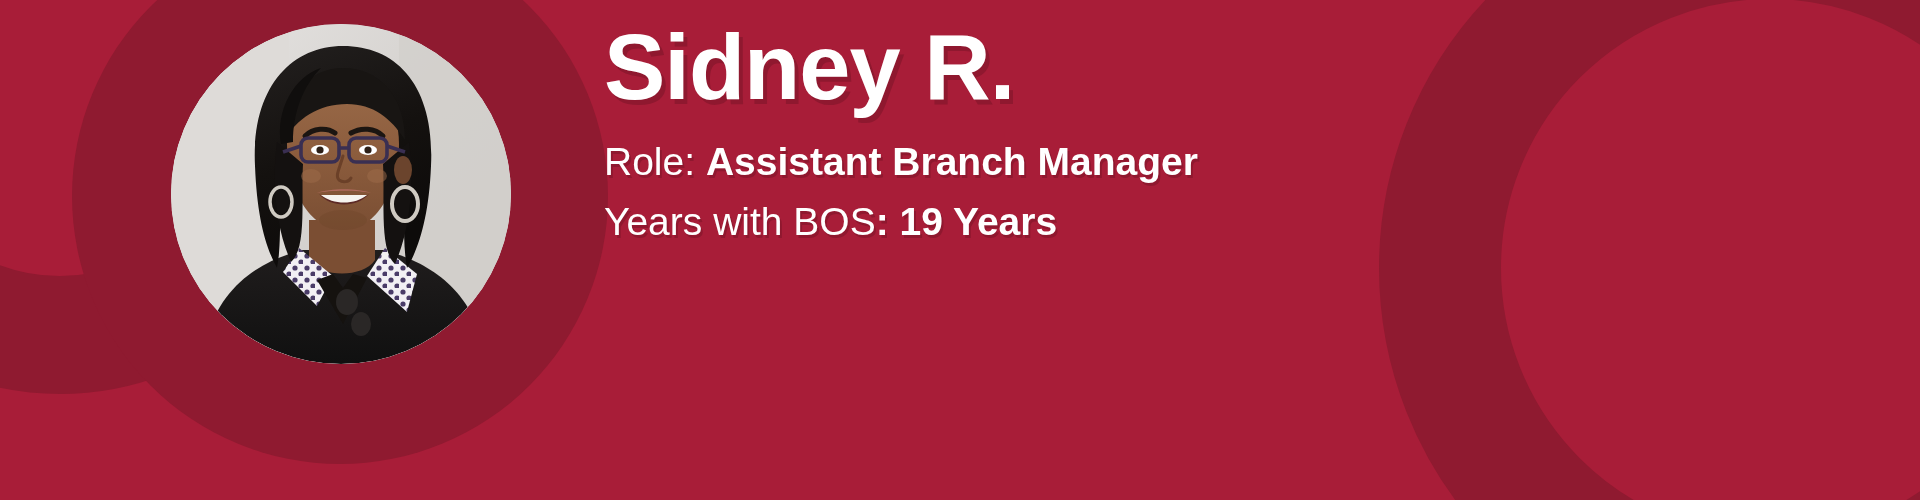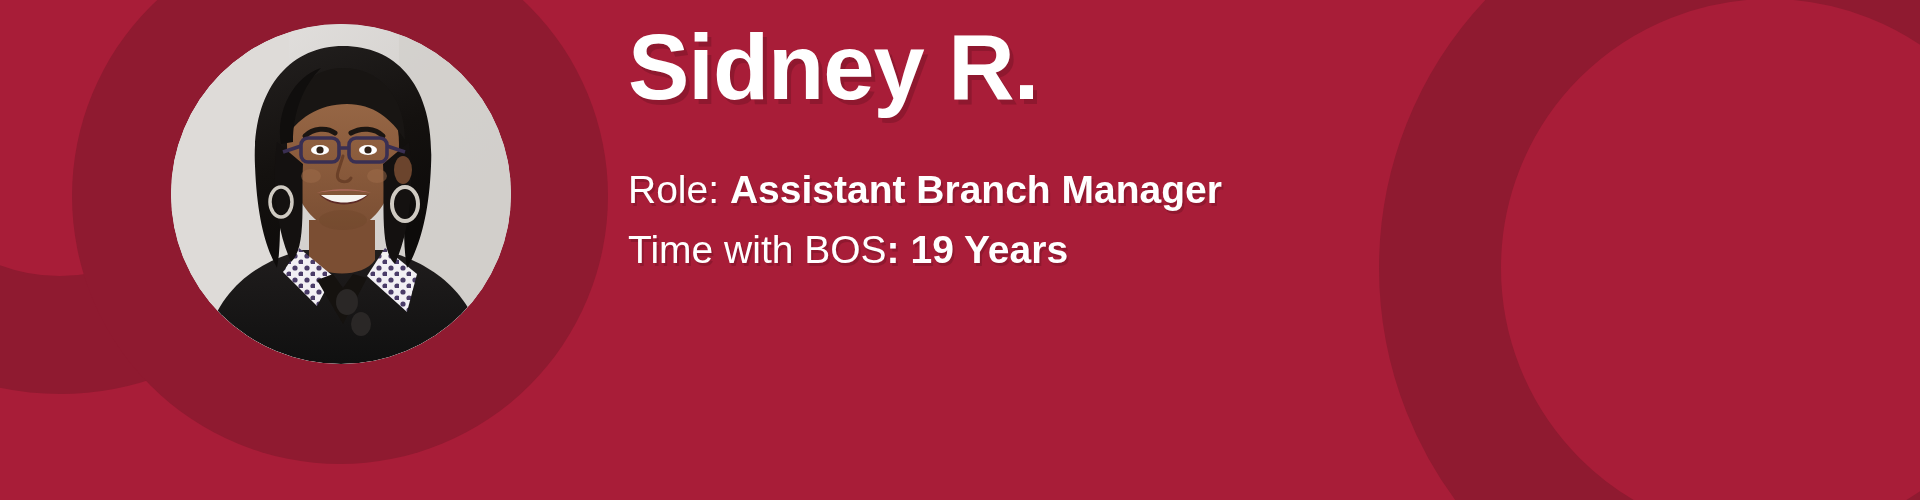--- a/index.html
+++ b/index.html
@@ -34,21 +34,21 @@
     height: 340px;
     border-radius: 50%;
     overflow: hidden;
     background: #d9d7d5;
   }
   .portrait-svg { display: block; width: 340px; height: 340px; }
 
   
   .text-block {
     position: absolute;
-    left: 628px;
+    left: 604px;
     top: 18px;
     width: 900px;
   }
   .name-title {
     margin: 0;
     font-size: 92px;
     line-height: 1.07;
     font-weight: bold;
     color: #ffffff;
     letter-spacing: -1px;
@@ -57,21 +57,21 @@
   }
   .meta-line {
     margin: 0;
     font-size: 39px;
     line-height: 1.52;
     color: #ffffff;
     font-weight: normal;
     white-space: nowrap;
     text-shadow: 2px 3px 0 rgba(85, 12, 26, 0.30);
   }
-  .meta-line.first { margin-top: 44px; }
+  .meta-line.first { margin-top: 16px; }
   .meta-strong { font-weight: bold; }
 </style>
 </head>
 <body>
 
 <div id="banner">
 
   <svg class="bg-layer" viewBox="0 0 1920 500" preserveAspectRatio="none" xmlns="http://www.w3.org/2000/svg">
     <defs>
       <clipPath id="frameClip">
@@ -186,17 +186,17 @@
   </div>
 
   <div class="text-block">
     <h1 class="name-title">Sidney R.</h1>
 
     <p class="meta-line first">
       <span>Role:</span><span>&nbsp;</span><span class="meta-strong">Assistant Branch Manager</span>
     </p>
 
     <p class="meta-line">
-      <span>Time with BOS</span><span class="meta-strong">:</span><span>&nbsp;</span><span class="meta-strong">19 Years</span>
+      <span>Years with BOS</span><span class="meta-strong">:</span><span>&nbsp;</span><span class="meta-strong">19 Years</span>
     </p>
   </div>
 
 </div>
 
 </body></html>

